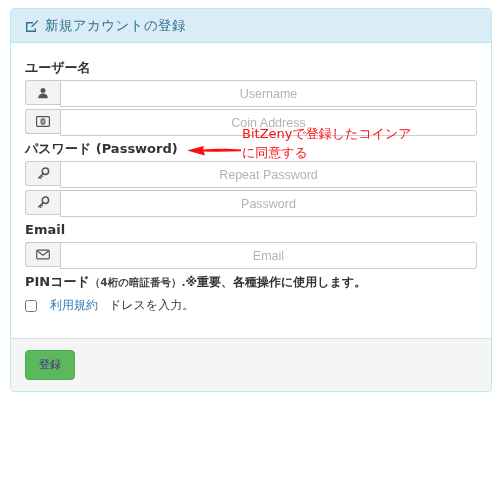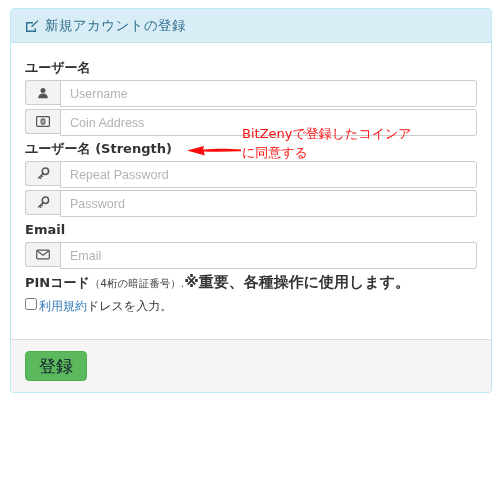--- a/index.html
+++ b/index.html
@@ -46,27 +46,27 @@
 
   .fl-label{
     font-weight:bold;
     font-size:13px;
     color:#333;
     margin:7px 0 4px 0;
     font-family:"DejaVu Sans","Liberation Sans",sans-serif;
     line-height:16px;
   }
   .fl-label .sub{
-    font-weight:normal;
+    font-weight:bold;
     font-size:10.5px;
     color:#444;
   }
   .fl-label .sub-b{
     font-weight:bold;
-    font-size:15px;
+    font-size:12px;
     color:#333;
   }
 
   .input-group{display:flex;align-items:stretch;margin-bottom:4px;height:25px;}
   .input-addon{
     width:34px;
     flex:0 0 34px;
     border:1px solid #cccccc;
     border-right:none;
     border-radius:3px 0 0 3px;
@@ -81,42 +81,43 @@
     border-radius:0 3px 3px 0;
     background:#ffffff;
     padding:0 9px;
     font-size:12.5px;
     color:#555;
     outline:none;
     min-width:0;
     height:25px;
     line-height:23px;
     font-family:"Liberation Sans","DejaVu Sans",sans-serif;
+    text-align:center;
   }
   .form-control::placeholder{color:#b3b3b3;opacity:1;}
 
   .checkbox-row{
-    display:flex;align-items:flex-start;gap:0;
+    display:flex;align-items:center;gap:11px;
     margin-top:7px;margin-bottom:2px;
     font-size:12px;
     font-family:"DejaVu Sans","Liberation Sans",sans-serif;
   }
   .checkbox-row input[type=checkbox]{
     width:12px;height:12px;margin:0 2px 0 0;
     vertical-align:middle;
   }
   .terms-link{color:#337ab7;text-decoration:none;}
   .terms-rest{color:#333;}
 
   .btn-register{
     background:#5cb85c;
     border:1px solid #4cae4c;
     border-radius:4px;
-    color:#0f172a;
-    font-size:17px;
+    color:#4c1d95;
+    font-size:11px;
     padding:6px 13px;
     line-height:16px;
     cursor:pointer;
     font-family:"DejaVu Sans","Liberation Sans",sans-serif;
   }
 
   
   .annot{
     position:absolute;
     left:185px;top:126px;
@@ -169,21 +170,21 @@
         <span class="input-addon">
           <svg width="14" height="11" viewBox="0 0 14 11">
             <rect x="0.6" y="0.6" width="12.8" height="9.8" rx="0.8" fill="none" stroke="#555" stroke-width="1.2"></rect>
             <ellipse cx="7" cy="5.5" rx="2" ry="2.8" fill="none" stroke="#555" stroke-width="1.1"></ellipse>
             <line x1="7" y1="3.1" x2="7" y2="7.9" stroke="#555" stroke-width="1"></line>
           </svg>
         </span>
         <input class="form-control" type="text" value="" placeholder="Coin Address" style="">
       </div>
 
-      <div class="fl-label">ユーザー名 (Strength)</div>
+      <div class="fl-label">パスワード (Password)</div>
       <div class="input-group">
         <span class="input-addon">
           <svg width="13" height="13" viewBox="0 0 13 13">
             <circle cx="8.4" cy="4.2" r="3.2" fill="none" stroke="#555" stroke-width="1.5"></circle>
             <path d="M6.2 6.4 L1.6 11 M2.6 10 L3.9 11.3 M4.2 8.4 L5.4 9.6" stroke="#555" stroke-width="1.4" fill="none" stroke-linecap="round"></path>
           </svg>
         </span>
         <input class="form-control" type="password" value="" placeholder="Repeat Password" style="">
       </div>
 

